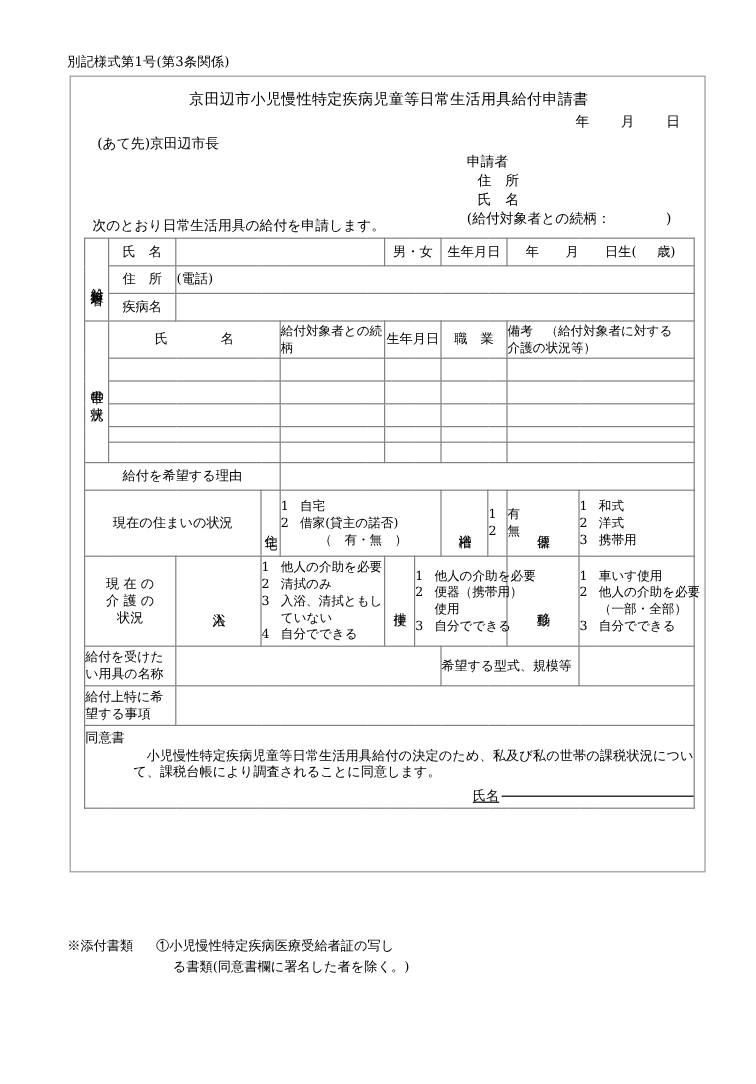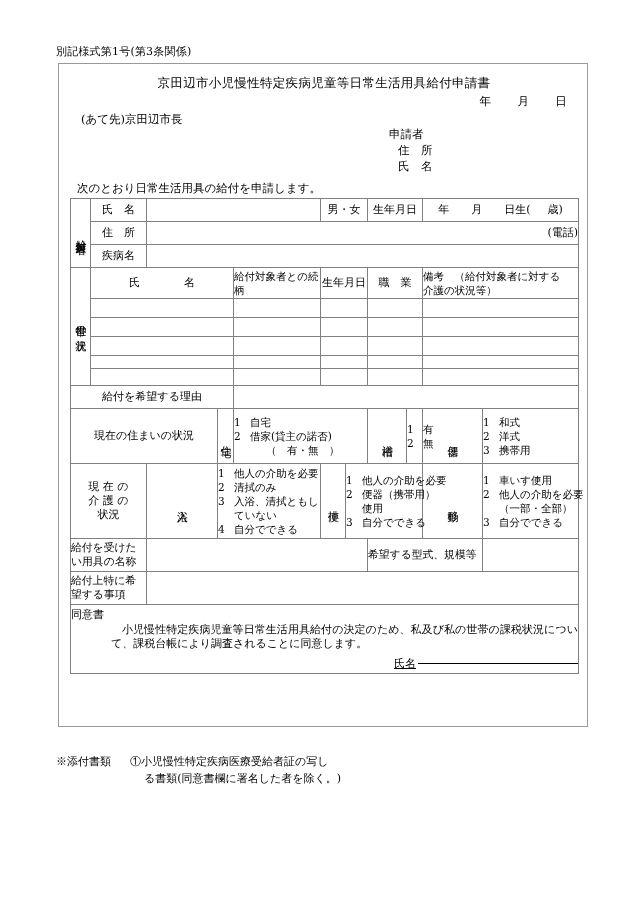--- a/index.html
+++ b/index.html
@@ -122,21 +122,21 @@
     writing-mode: vertical-rl;
     text-orientation: upright;
     line-height: 15px;
     letter-spacing: 1px;
     font-size: 11px;
   }
 
   .lbl-c { text-align: center; }
 
   .cell-tel {
-    text-align: right;
+    text-align: left;
     margin-top: 28px;
   }
 
   .dob-row {
     text-align: center;
     white-space: nowrap;
     margin-left: 24px;
   }
   .dob-row .s { display: inline-block; width: 22px; }
   .dob-row .s2 { display: inline-block; width: 17px; }
@@ -218,21 +218,21 @@
   .footer {
     position: absolute;
     left: 44px;
     top: 753px;
     width: 560px;
     font-size: 11px;
     line-height: 17px;
   }
   .footer .frow { white-space: nowrap; }
   .footer .fhead { display: inline-block; width: 74px; }
-  .footer .fbody { display: inline-block; }
+  .footer .fbody { display: inline-block; margin-top: 27px; }
   .footer .f2 { padding-left: 74px; display: block; }
   .footer .f3 { padding-left: 88px; display: block; }
 </style>
 </head>
 <body>
 
 <div class="page">
 
   <div class="form-code">別記様式第1号(第3条関係)</div>
 
@@ -244,20 +244,21 @@
       <div class="date-line">
         <span>年</span><span class="sp"></span><span>月</span><span class="sp"></span><span>日</span>
       </div>
 
       <div class="addressee">(あて先)京田辺市長</div>
 
       <div class="applicant-block">
         <div>申請者</div>
         <div><span class="ind1"></span><span>住　所</span></div>
         <div><span class="ind1"></span><span>氏　名</span></div>
+        <div><span>(給付対象者との続柄：</span><span class="relgap"></span><span>)</span></div>
       </div>
 
       <div class="intro">次のとおり日常生活用具の給付を申請します。</div>
     </div>
 
     <table class="main-table">
       <colgroup>
         <col style="width:20px">
         <col style="width:56px">
         <col style="width:71px">

